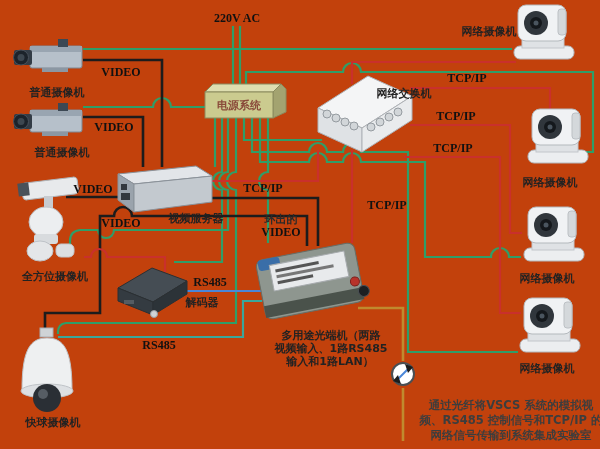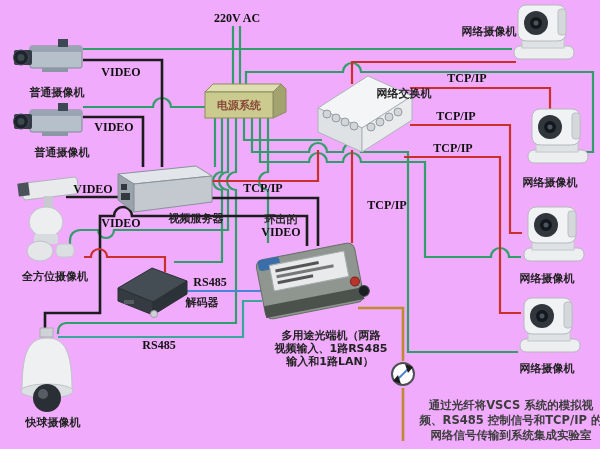--- a/index.html
+++ b/index.html
@@ -1,18 +1,18 @@
 <!DOCTYPE html>
 <html><head>
 <meta charset="utf-8">
 <style>
   html,body{margin:0;padding:0;background:#e9e9e9;}
   #stage{
     position:relative;width:600px;height:449px;margin:0 auto;
-    background:#f0abfc;overflow:hidden;
+    background:#c2410c;overflow:hidden;
     font-family:"DejaVu Sans","Liberation Sans",sans-serif;
   }
   svg{display:block}
   text{fill:#1b1b1b}
   .cjk{font-family:"DejaVu Sans",sans-serif;font-size:11px;font-weight:700;fill:#2a2a2a}
   .lat{font-family:"Liberation Serif","DejaVu Serif",serif;font-size:12px;font-weight:700;fill:#111}
   .cap{font-family:"DejaVu Sans",sans-serif;font-size:11.5px;font-weight:700;fill:#3d3d3d}
   .devlbl{font-family:"DejaVu Sans",sans-serif;font-size:11px;font-weight:700;fill:#222}
 </style>
 </head>

